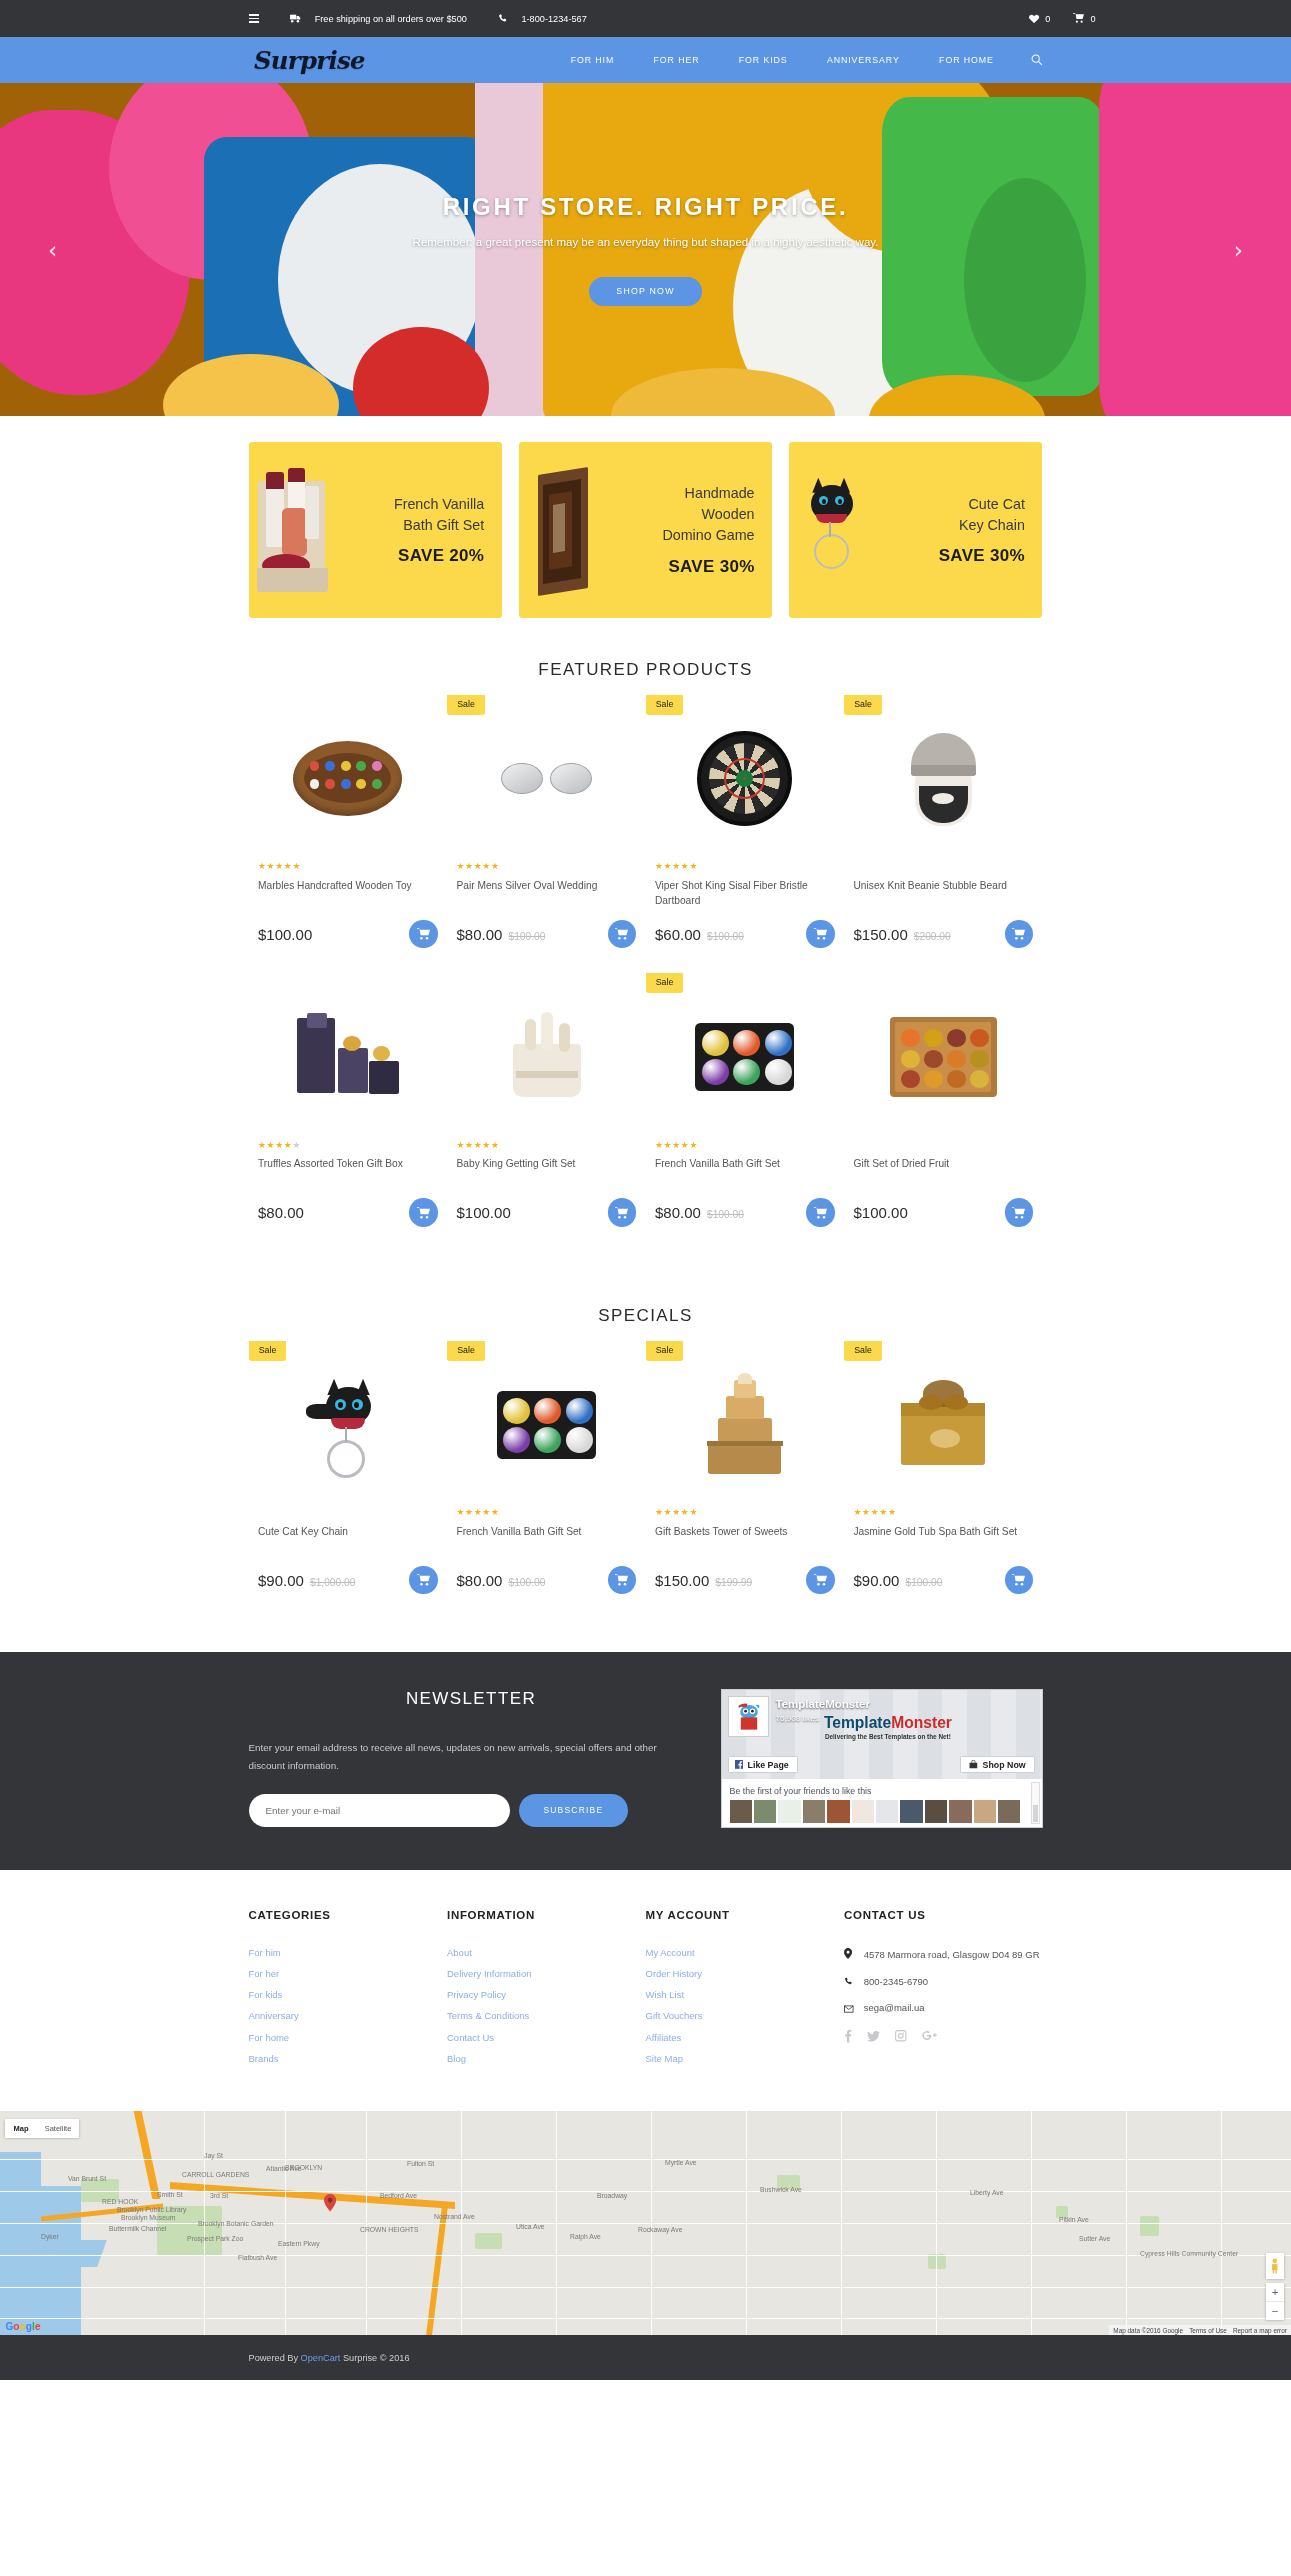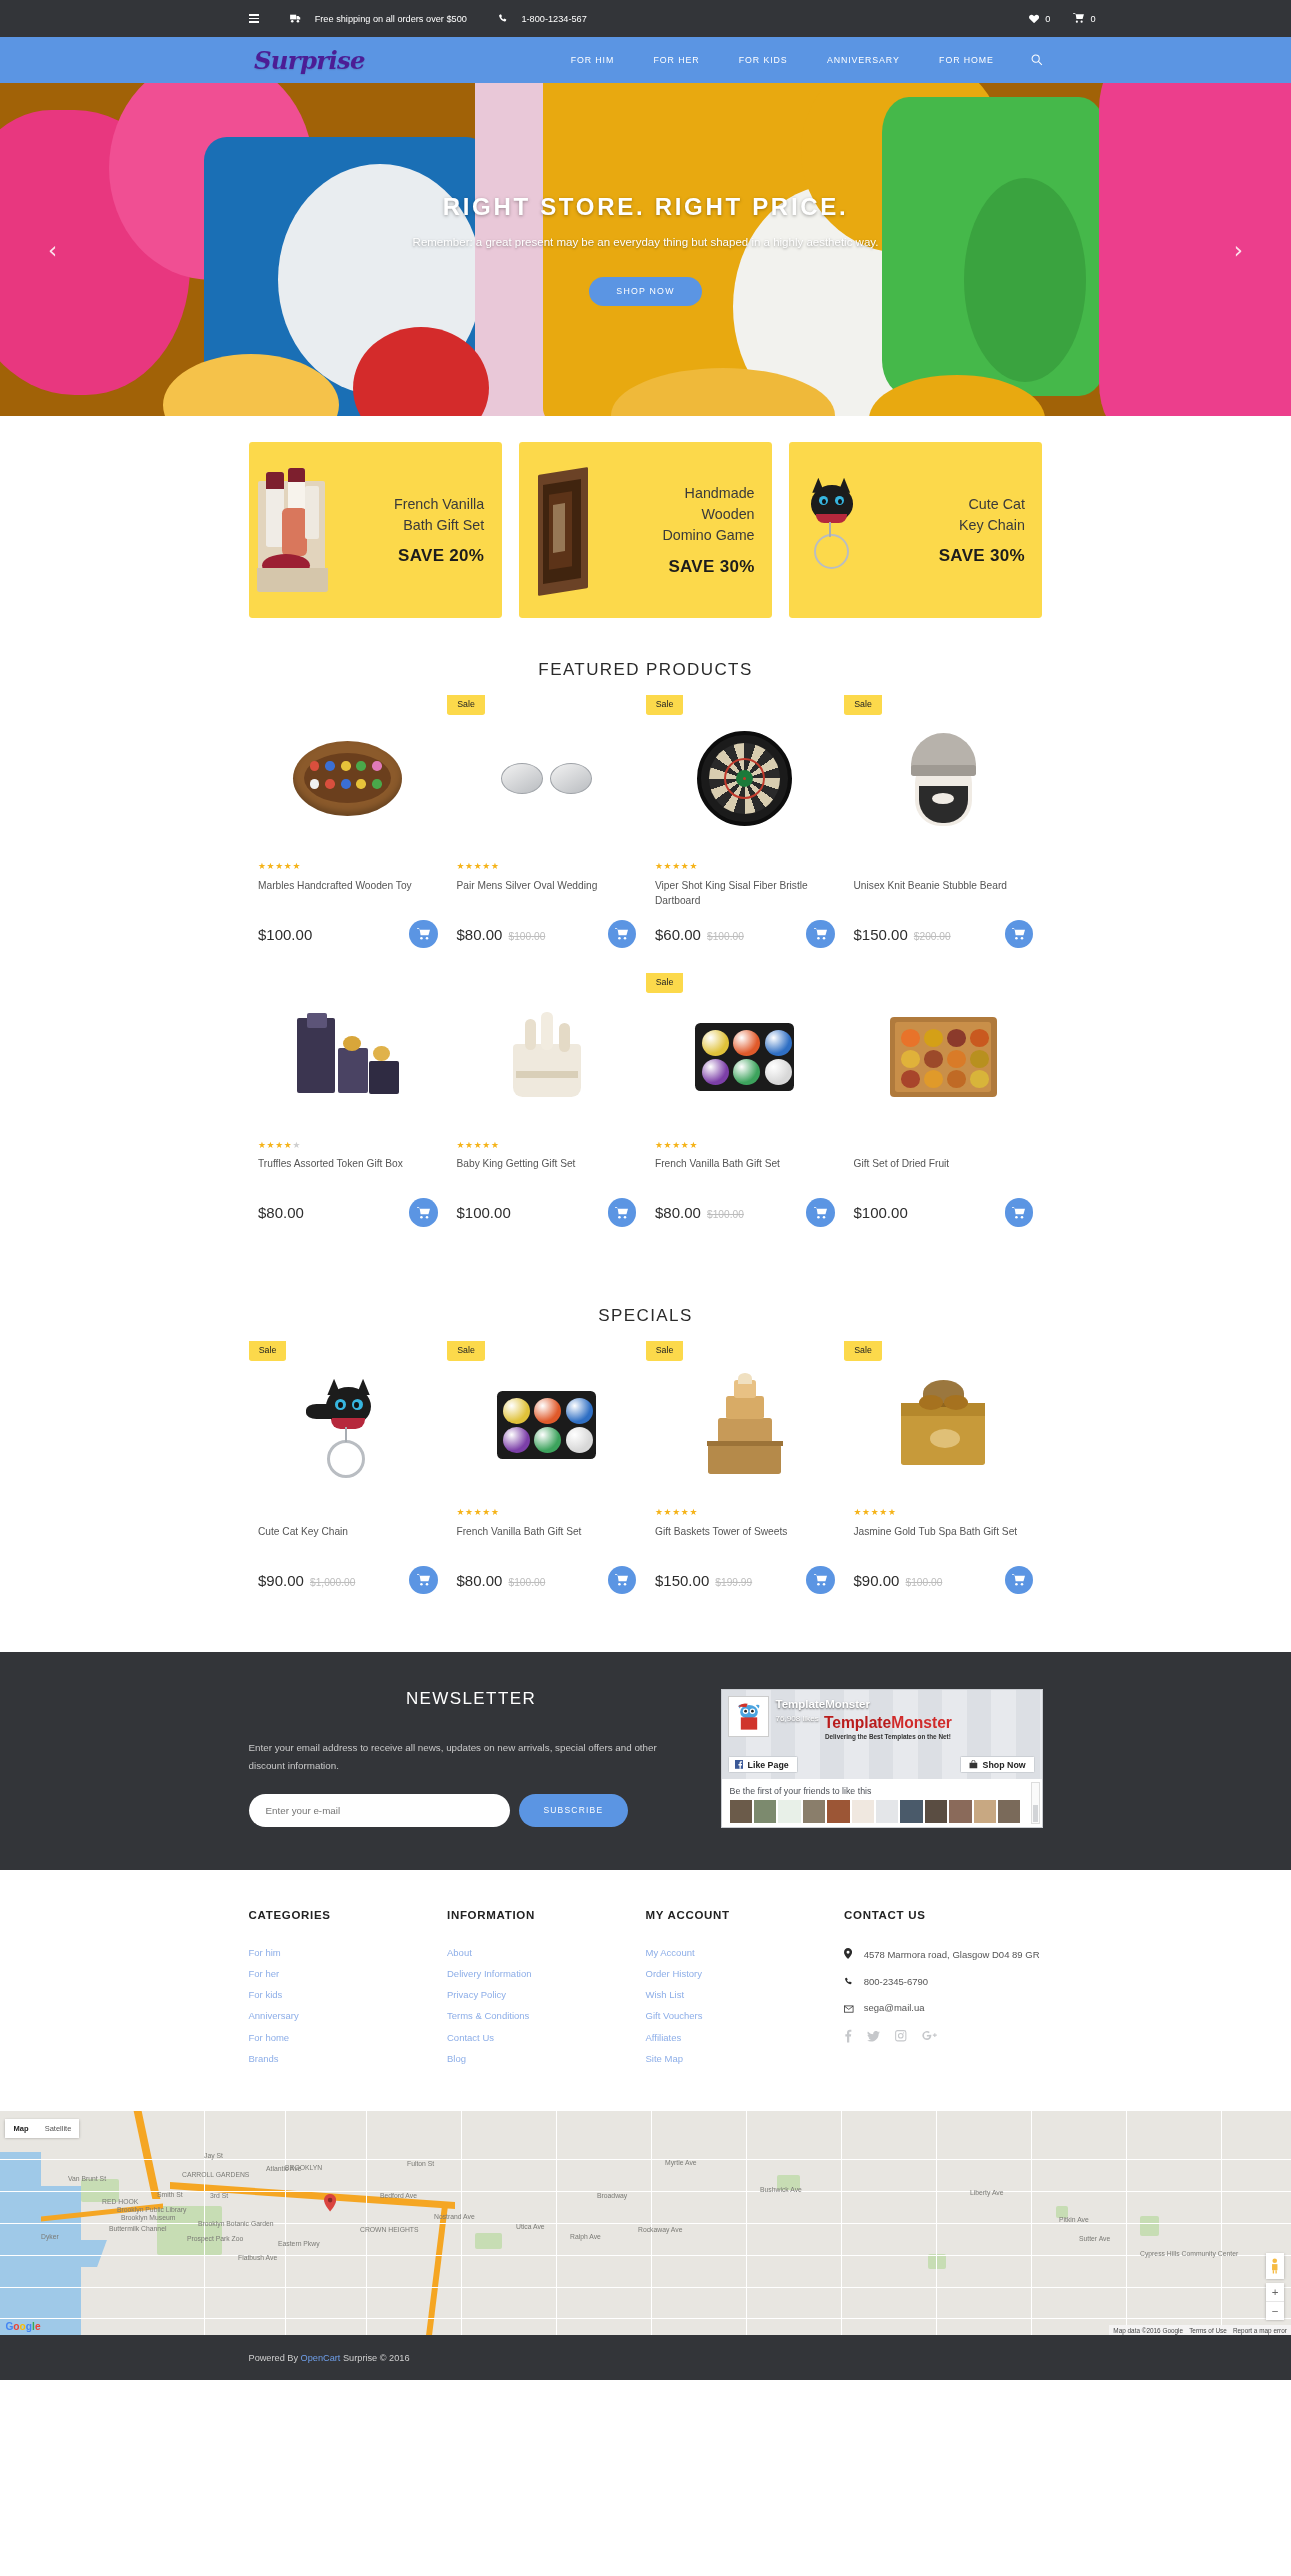--- a/index.html
+++ b/index.html
@@ -20,21 +20,21 @@
   .hamburger span { display:block; width:10.2px; height:1.4px; background:#fff; }
   .top-item { display:flex; align-items:center; gap:14px; margin-right:31px; color:#fff; white-space:nowrap; font-size:9.2px;text-align:center; }
   .top-right { position:absolute; right:-53px; display:flex; align-items:center; gap:23px; }
   .top-right .ti { display:flex; align-items:center; gap:6.1px; font-size:9.2px; }
   .svgico { display:inline-block; vertical-align:middle; }
   
   .nav { height:46px; background:#5b95e3; display:flex; align-items:center; }
   .nav-inner { width:794px; margin:0 auto; display:flex; align-items:center; position:relative; height:46px; }
   .logo {
     font-family:"DejaVu Serif", serif; font-style:italic; font-weight:bold;
-    color:#4c1d95; font-size:24.4px; letter-spacing:-0.7px; text-shadow:0 0.7px 1.4px rgba(0,0,0,.12);
+    color:#0f172a; font-size:24.4px; letter-spacing:-0.7px; text-shadow:0 0.7px 1.4px rgba(0,0,0,.12);
     margin-right:auto; padding-left:5.4px;
   }
   .nav-links { display:flex; align-items:center; gap:0; }
   .nav-links a {
     color:#fff; text-decoration:none; font-size:8.8px; letter-spacing:0.9px;
     padding:0 19.7px; font-weight:400; white-space:nowrap;
   }
   .nav-search { margin-left:17.6px; cursor:pointer; display:flex; align-items:center; }
   
   .hero { position:relative; height:333px; overflow:hidden; background:#a16207; }
@@ -96,21 +96,21 @@
     repeating-linear-gradient(90deg,#dcdfe4 0,#dcdfe4 24.4px,#e7e9ed 24.4px,#e7e9ed 49px),
     repeating-linear-gradient(0deg,rgba(0,0,0,.03) 0,rgba(0,0,0,.03) 19px,transparent 19px,transparent 38px); }
   .fb-avatar { position:absolute; left:6.8px; top:6.1px; width:41px; height:41px; background:#fff;
     border:0.7px solid #ccc; display:flex; align-items:center; justify-content:center; z-index:3; }
   .fb-name { position:absolute; left:54px; top:8.1px; color:#fff; font-size:11.5px; font-weight:bold;
     text-shadow:0 0.7px 2px rgba(0,0,0,.6); z-index:3; }
   .fb-likes { position:absolute; left:54px; top:24.4px; color:#fff; font-size:8.1px;
     text-shadow:0 0.7px 2px rgba(0,0,0,.6); z-index:3; }
   .fb-brand { position:absolute; left:50%; top:24.4px; transform:translateX(-45%); z-index:2; text-align:center; }
   .fb-brand-t { font-size:15.6px; font-weight:bold; }
-  .fb-brand-t .b { color:#b91c1c; } .fb-brand-t .r { color:#d02b2b; }
+  .fb-brand-t .b { color:#0c4a6e; } .fb-brand-t .r { color:#d02b2b; }
   .fb-brand-s { font-size:6.4px; color:#333; font-weight:bold; margin-top:0.7px; }
   .fb-like { position:absolute; left:6.8px; bottom:5.4px; background:#fff; border:0.7px solid #ccd0d5;
     border-radius:1.4px; padding:2.7px 8.1px 2.7px 5.4px; font-size:8.8px; font-weight:bold; color:#222;
     display:flex; align-items:center; gap:4.1px; z-index:4; cursor:pointer; }
   .fb-shop { position:absolute; right:6.8px; bottom:5.4px; background:#fff; border:0.7px solid #ccd0d5;
     border-radius:1.4px; padding:2.7px 8.1px; font-size:8.8px; font-weight:bold; color:#222;
     display:flex; align-items:center; gap:4.8px; z-index:4; cursor:pointer; }
   .fb-body { padding:6.8px 8.1px 4.1px; position:relative; }
   .fb-friends { font-size:8.8px; color:#4b4f56; }
   .fb-thumbs { display:flex; gap:2px; margin-top:4.8px; }

